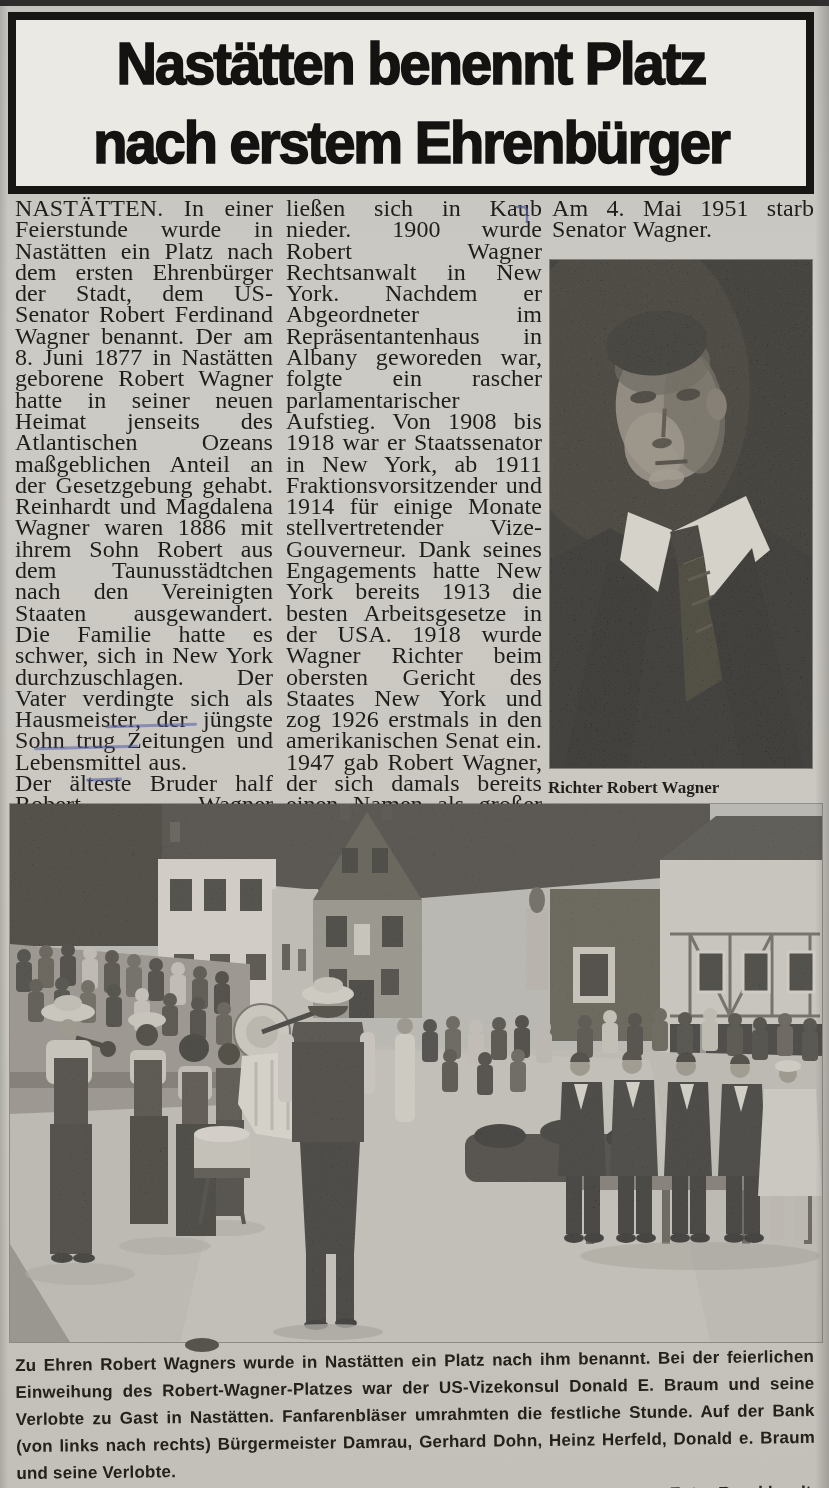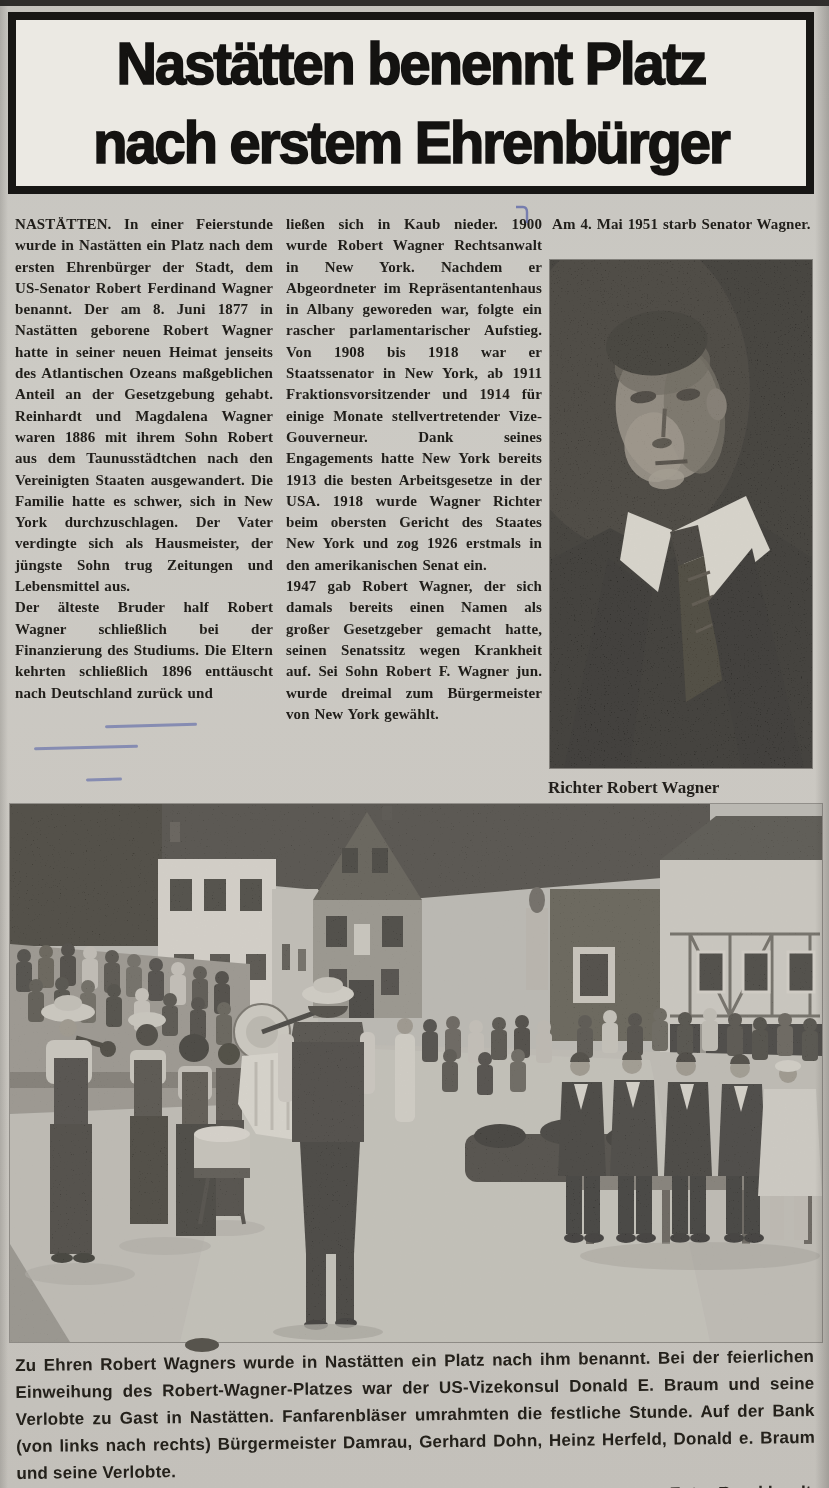--- a/index.html
+++ b/index.html
@@ -15,22 +15,22 @@
 
   .scan-top{position:absolute;left:0;top:0;width:829px;height:6px;background:#22211f;opacity:.92;}
 
   .headline-box{position:absolute;left:8px;top:12px;width:806px;height:182px;
         box-sizing:border-box;border:8px solid #171614;background:#ebe9e3;
         display:flex;flex-direction:column;justify-content:center;align-items:center;}
   .headline{font-family:"Liberation Sans",sans-serif;font-weight:700;
         font-size:56px;line-height:79px;letter-spacing:-2px;color:#141311;
         -webkit-text-stroke:1.6px #141311;white-space:nowrap;transform:scaleY(1.06);}
 
-  .col{position:absolute;top:214px;text-align:justify;
-        font-size:15px;line-height:21.3px;font-weight:700;letter-spacing:.1px;
+  .col{position:absolute;top:198px;text-align:justify;
+        font-size:24px;line-height:21.3px;font-weight:400;letter-spacing:.1px;
         word-spacing:1px;color:#201e1a;hyphens:auto;-webkit-hyphens:auto;}
   .col p{margin:0;}
   .col1{left:15px;width:258px;}
   .col2{left:286px;width:256px;}
   .col3{left:552px;width:262px;}
 
   .portrait{position:absolute;left:550px;top:260px;width:262px;height:508px;
         background:#14120f;box-shadow:0 0 0 1px rgba(20,18,15,.4);}
   .portrait svg{display:block;width:100%;height:100%;}
   .portrait-caption{position:absolute;left:548px;top:778px;width:266px;

